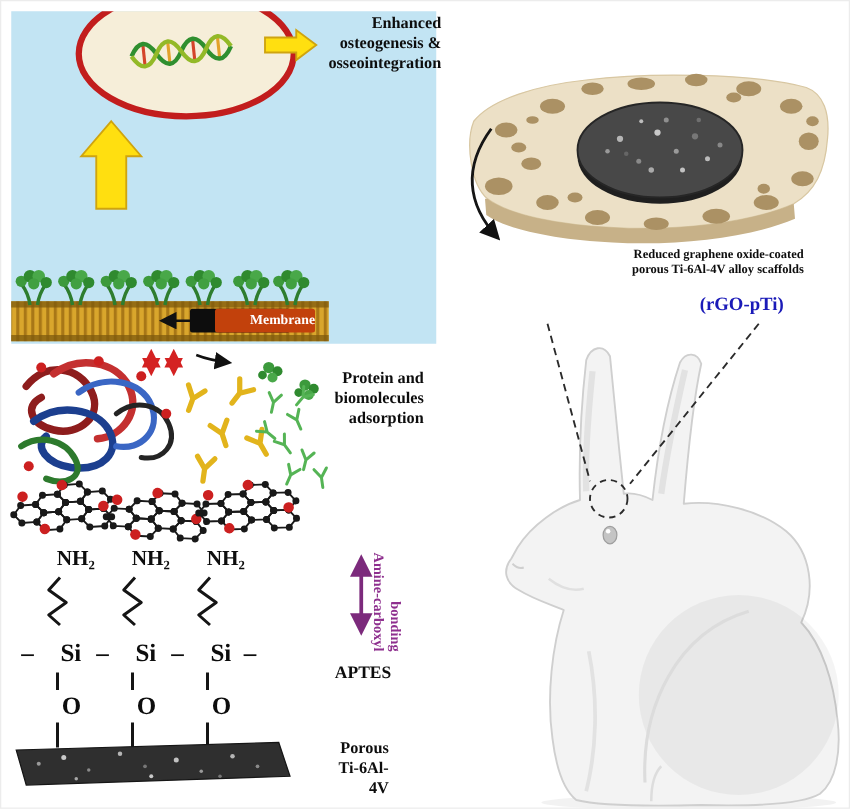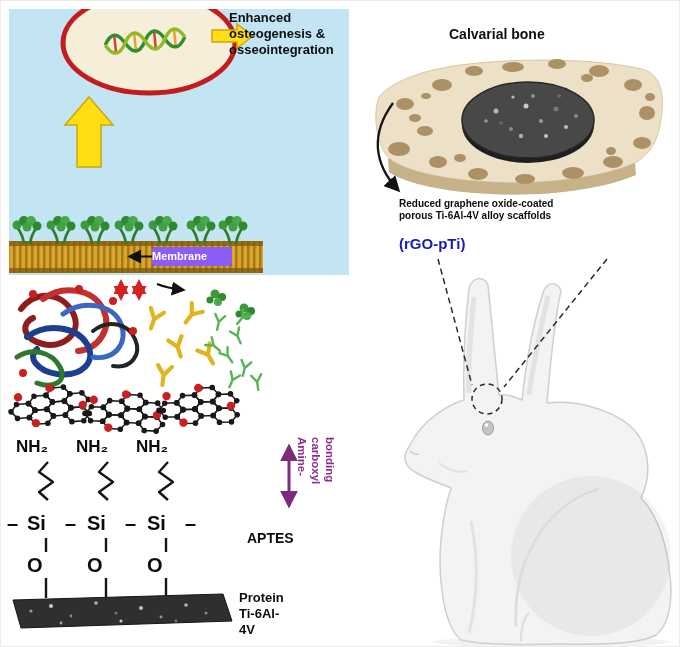--- a/index.html
+++ b/index.html
@@ -1,22 +1,22 @@
 <!DOCTYPE html>
 <html><head>
 <meta charset="utf-8">
 <style>
   * { margin:0; padding:0; box-sizing:border-box; }
   body { font-family:"Liberation Sans","DejaVu Sans",sans-serif; background:#fff; }
   #canvas { position:relative; width:680px; height:647px; background:#ffffff; overflow:hidden; border:1px solid #ececec; }
   #art { position:absolute; left:0; top:0; }
   .lbl { position:absolute; font-weight:700; color:#0d0d0d; line-height:1.22; }
-  .c { text-align:left; }
+  .c { text-align:right;font-family:Liberation Serif, serif; }
   .pre { white-space:pre-line; }
-  .membrane-tag { background:#8b5cf6; color:#ffffff; border-radius:2px; line-height:19px; height:19px; }
+  .membrane-tag { background:#c2410c; color:#ffffff; border-radius:2px; line-height:19px; height:19px;margin-left:20px; }
   .vert { writing-mode:vertical-lr; text-orientation:mixed; }
   .purple { color:#8e2f8e; }
   .blue { color:#1a1ab8; }
 </style>
 </head>
 <body>
 
 <div id="canvas">
 
   <svg id="art" width="680" height="647" viewBox="0 0 680 647">
@@ -254,20 +254,21 @@
 
     <g stroke="#2b2b2b" stroke-width="1.5" fill="none">
       <line x1="437" y1="258" x2="471" y2="384" stroke-dasharray="6 4"></line>
       <line x1="606" y1="258" x2="503" y2="386" stroke-dasharray="6 4"></line>
       <circle cx="486" cy="398" r="15" stroke-dasharray="5 4"></circle>
     </g>
   </svg>
 
   <div class="lbl c" style="left:228px; top:9px; width:124px; font-size:13px;">Enhanced osteogenesis &amp; osseointegration</div>
   <div class="lbl c membrane-tag" style="left:151px; top:246px; width:80px; font-size:11px;">Membrane</div>
+  <div class="lbl c" style="left:238px; top:293px; width:100px; font-size:13px;">Protein and biomolecules adsorption</div>
 
   <div class="lbl c" style="left:15px; top:436px; width:60px; font-size:17px;">NH₂</div>
   <div class="lbl c" style="left:75px; top:436px; width:60px; font-size:17px;">NH₂</div>
   <div class="lbl c" style="left:135px; top:436px; width:60px; font-size:17px;">NH₂</div>
 
   <div class="lbl c pre vert purple" style="left:294px; top:436px; height:84px; font-size:11.5px;">Amine-carboxyl
 bonding</div>
 
   <div class="lbl c" style="left:6px; top:510px; width:20px; font-size:20px;">–</div>
   <div class="lbl c" style="left:26px; top:510px; width:38px; font-size:20px;">Si</div>
@@ -276,22 +277,21 @@
   <div class="lbl c" style="left:124px; top:510px; width:22px; font-size:20px;">–</div>
   <div class="lbl c" style="left:146px; top:510px; width:38px; font-size:20px;">Si</div>
   <div class="lbl c" style="left:184px; top:510px; width:20px; font-size:20px;">–</div>
 
   <div class="lbl c" style="left:246px; top:513px; width:66px; font-size:14px;margin-top:16px;">APTES</div>
 
   <div class="lbl c" style="left:26px; top:552px; width:38px; font-size:20px;">O</div>
   <div class="lbl c" style="left:86px; top:552px; width:38px; font-size:20px;">O</div>
   <div class="lbl c" style="left:146px; top:552px; width:38px; font-size:20px;">O</div>
 
-  <div class="lbl c pre" style="left:238px; top:589px; width:72px; font-size:13px;">Protein
+  <div class="lbl c pre" style="left:238px; top:589px; width:72px; font-size:13px;">Porous
 Ti-6Al-
 4V</div>
 
-  <div class="lbl c" style="left:448px; top:25px; width:145px; font-size:14px;">Calvarial bone</div>
   <div class="lbl c pre" style="left:398px; top:197px; width:244px; font-size:10px;">Reduced graphene oxide-coated
 porous Ti-6Al-4V alloy scaffolds</div>
-  <div class="lbl c blue" style="left:398px; top:234px; width:244px; font-size:15px;">(rGO-pTi)</div>
+  <div class="lbl c blue" style="left:382px; top:234px; width:244px; font-size:15px;">(rGO-pTi)</div>
 
 </div>
 
 </body></html>

